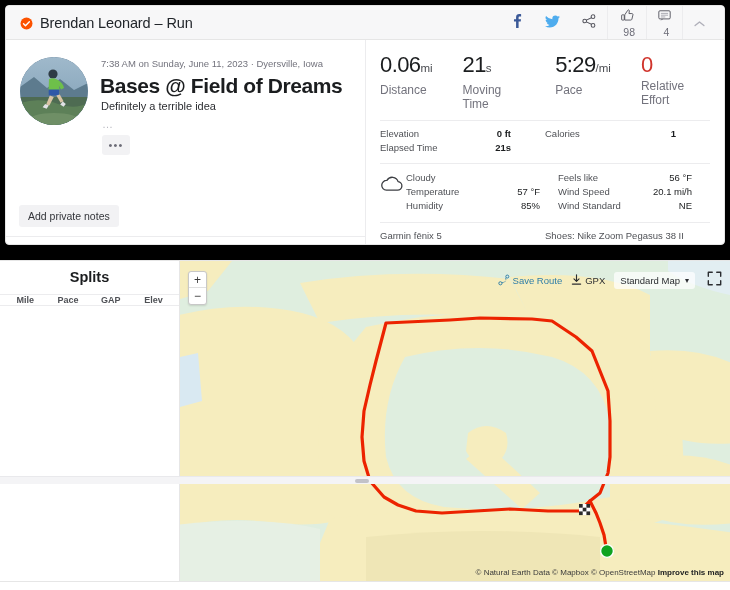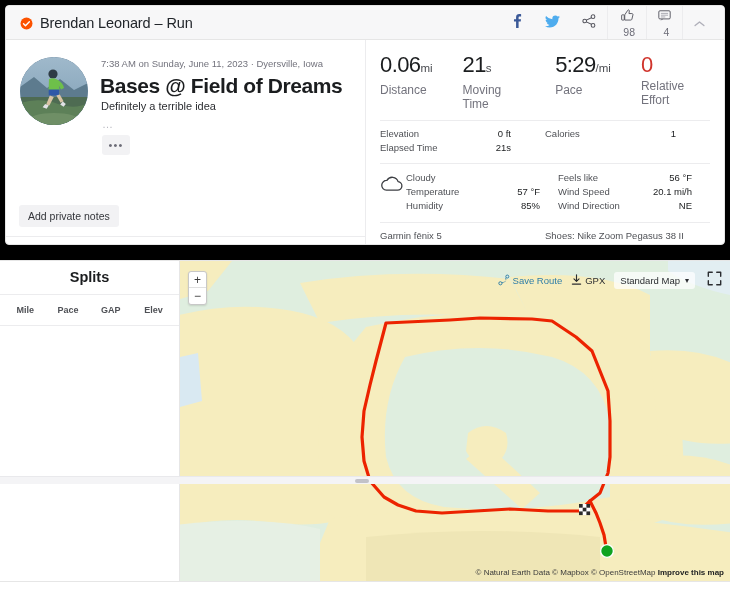--- a/index.html
+++ b/index.html
@@ -79,21 +79,21 @@
   .big-stat:last-child { margin-right:0; }
   .bs-val { font-size:22px; color:#1b1d1f; font-weight:400; letter-spacing:-0.6px; line-height:25px; }
   .bs-val .u { font-size:11.5px; color:#494b50; letter-spacing:0; }
   .bs-val.effort { color:#d0342c; }
   .bs-lbl { font-size:12px; color:#73737d; margin-top:2px; }
 
   .mini-table { margin-top:9px; border-top:1px solid #ececee; padding-top:6px; }
   .mini-row { display:flex; font-size:9.5px; line-height:14px; }
   .mini-cell { display:flex; width:50%; }
   .mc-lbl { color:#4f5156; }
-  .mc-val { margin-left:auto; color:#1b1d1f; font-weight:400; padding-right:34px; }
+  .mc-val { margin-left:auto; color:#1b1d1f; font-weight:700; padding-right:34px; }
 
   .weather { margin-top:8px; border-top:1px solid #ececee; padding-top:7px; display:flex; }
   .cloud-ico { width:26px; flex:0 0 26px; padding-top:4px; }
   .weather-grid { flex:1; }
   .w-row { display:flex; font-size:9.5px; line-height:14px; }
   .w-cell { display:flex; width:50%; }
   .w-lbl { color:#4f5156; }
   .w-val { margin-left:auto; color:#1b1d1f; padding-right:18px; }
 
   .gear { margin-top:9px; border-top:1px solid #ececee; padding-top:7px; display:flex; font-size:9.5px; color:#4f5156; }
@@ -106,21 +106,21 @@
     background:#fff; border-top:1px solid #e6e6e6; border-bottom:1px solid #e6e6e6;
     display:flex; overflow:hidden;
   }
   .splits-panel { width:180px; border-right:1px solid #e6e6e6; background:#fff; }
   .splits-title {
     text-align:center; font-size:14.5px; font-weight:700; color:#1b1d1f;
     padding:8px 0 9px;
   }
   .splits-head {
     display:flex; border-top:1px solid #ececee; border-bottom:1px solid #ececee;
-    padding:10px 4px;
+    padding:0 4px;
   }
   .sp-col {
     flex:1; text-align:center; font-size:9px; font-weight:700; color:#4f5156;
   }
   .splits-body { height:230px; }
 
   
   .map { flex:1; position:relative; background:#e3f0e2; overflow:hidden; }
   .map-svg { position:absolute; left:0; top:0; }
   .zoom-ctl {
@@ -352,21 +352,21 @@
                 <span class="w-lbl">Wind Speed</span>
                 <span class="w-val">20.1 mi/h</span>
               </div>
             </div>
             <div class="w-row">
               <div class="w-cell">
                 <span class="w-lbl">Humidity</span>
                 <span class="w-val">85%</span>
               </div>
               <div class="w-cell">
-                <span class="w-lbl">Wind Direction</span>
+                <span class="w-lbl">Wind Standard</span>
                 <span class="w-val">NE</span>
               </div>
             </div>
           </div>
         </div>
 
         <div class="gear">
           <div class="gear-l">Garmin fēnix 5</div>
           <div class="gear-r">Shoes: Nike Zoom Pegasus 38 II (129.3 mi)</div>
         </div>

